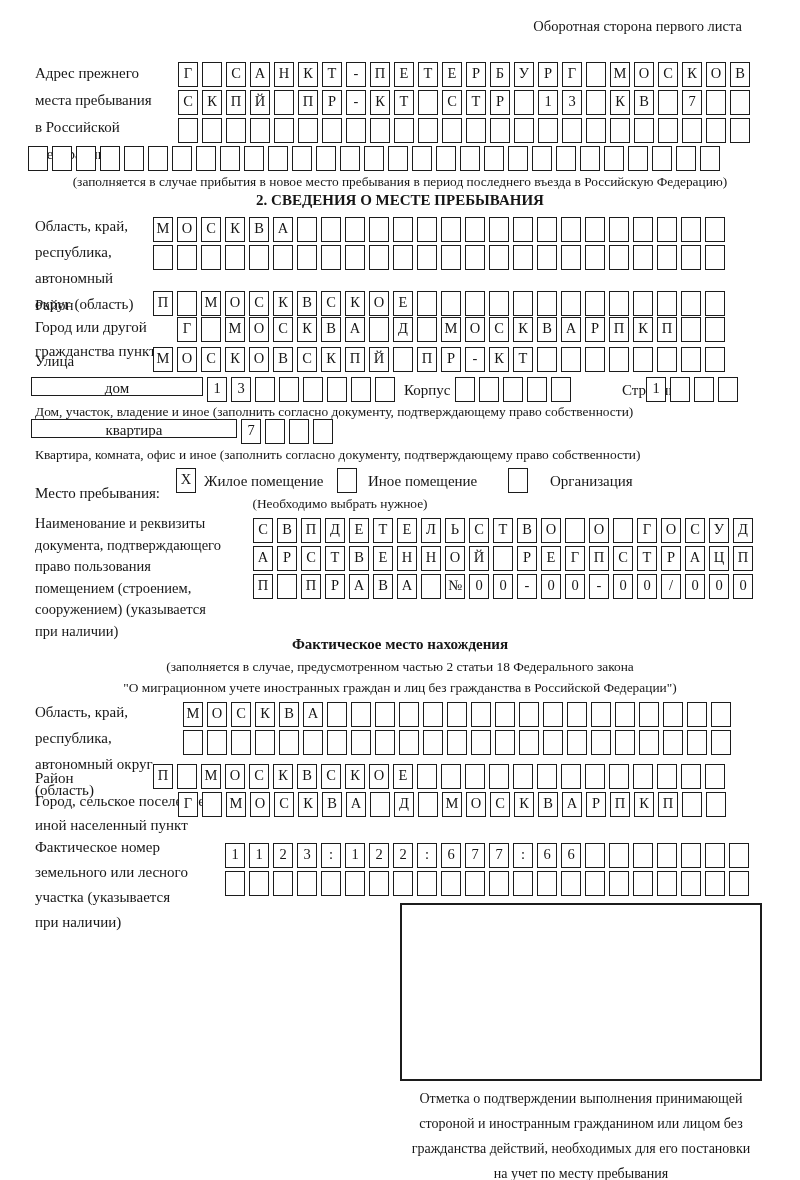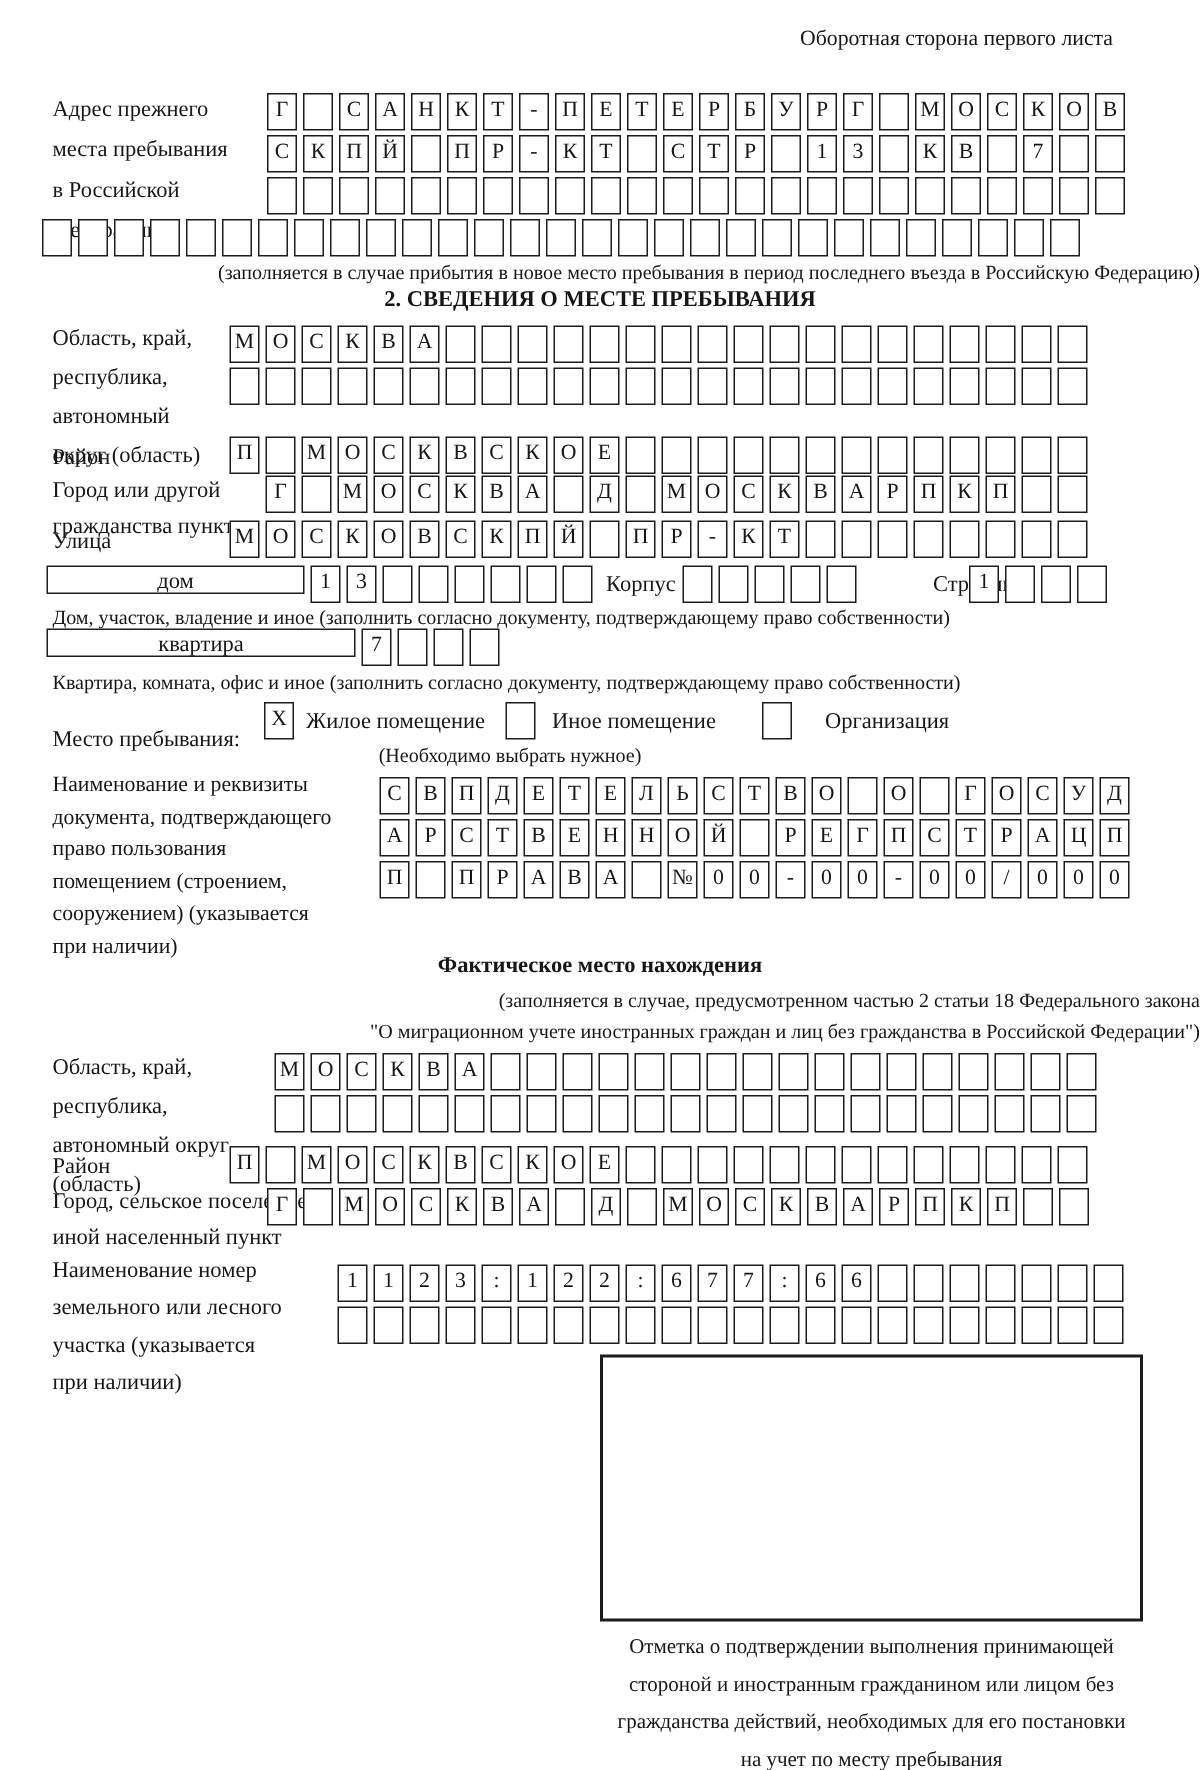--- a/index.html
+++ b/index.html
@@ -7,21 +7,21 @@
     width:800px; height:1180px; background:#ffffff; position:relative;
     font-family:"Liberation Serif","DejaVu Serif",serif; color:#161616;
     overflow:hidden;
   }
   .abs { position:absolute; }
   .prelines { white-space:pre-line; }
   .center { left:0; width:800px; text-align:center; }
   .bold { font-weight:bold; }
   .lbl { font-size:15px; line-height:26px; }
   .lbl-sm { font-size:14.5px; line-height:21.5px; }
-  .cap { font-size:13.4px;text-align:right; }
+  .cap { font-size:13.4px; }
   .boxrow { display:flex; gap:4px; white-space:nowrap; }
   .cell {
     box-sizing:border-box; width:20px; height:25px; flex:0 0 20px;
     border:1.7px solid #1c1c1c; background:#fff;
     font-size:14.5px; line-height:21px; text-align:center;
   }
   .wordbox {
     box-sizing:border-box; height:19px; border:1.7px solid #1c1c1c;
     font-size:15px; line-height:21px; text-align:center;
   }
@@ -528,21 +528,21 @@
     <span class="cell">В</span>
     <span class="cell">А</span>
     <span class="cell">Р</span>
     <span class="cell">П</span>
     <span class="cell">К</span>
     <span class="cell">П</span>
     <span class="cell"></span>
     <span class="cell"></span>
   </div>
 
-<div class="abs lbl prelines" style="left:35px; top:835px; line-height:25px;">Наименование номер
+<div class="abs lbl prelines" style="left:35px; top:835px; line-height:25px;">Фактическое номер
 земельного или лесного
 участка (указывается
 при наличии)</div>
 <div class="abs boxrow" style="left:225px; top:843px;">
     <span class="cell">1</span>
     <span class="cell">1</span>
     <span class="cell">2</span>
     <span class="cell">3</span>
     <span class="cell">:</span>
     <span class="cell">1</span>

